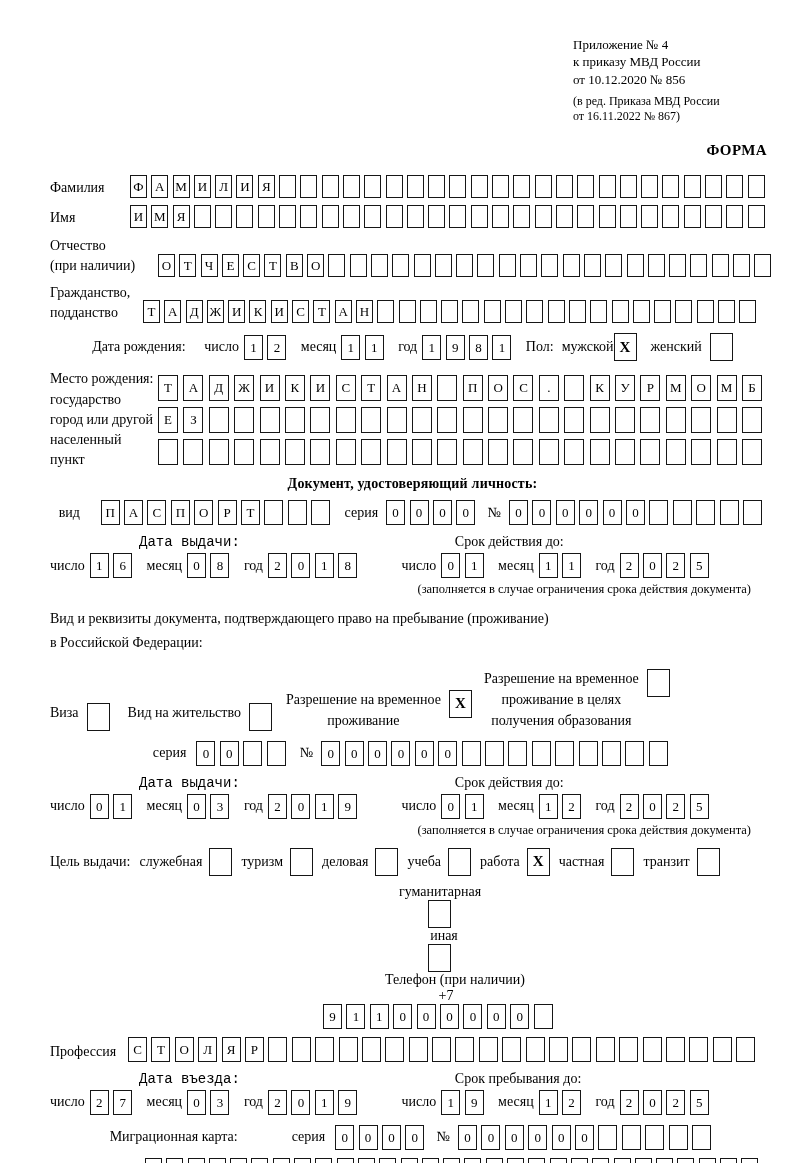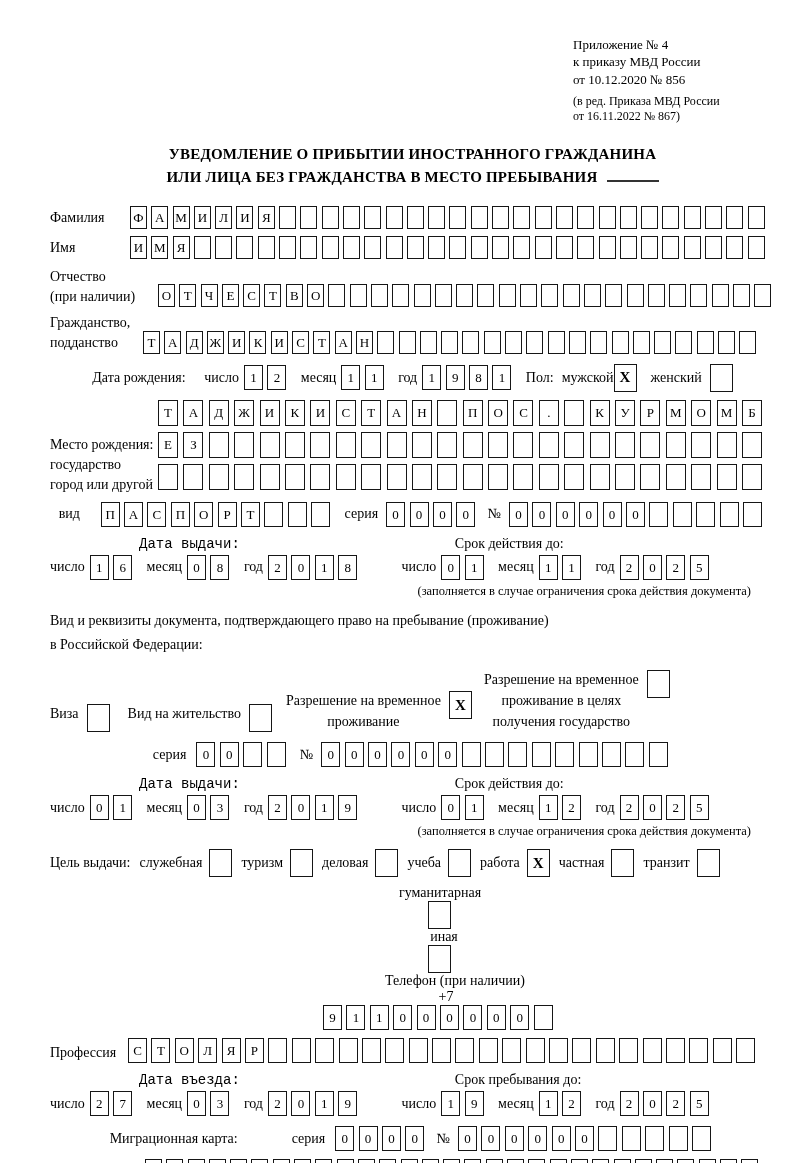--- a/index.html
+++ b/index.html
@@ -70,27 +70,22 @@
 
   <div class="hdr">
     <div>Приложение № 4</div>
     <div>к приказу МВД России</div>
     <div>от 10.12.2020 № 856</div>
     <div class="ed">
       <div>(в ред. Приказа МВД России</div>
       <div>от 16.11.2022 № 867)</div>
     </div>
   </div>
-
-  <div class="title">
-    <div>УВЕДОМЛЕНИЕ О ПРИБЫТИИ ИНОСТРАННОГО ГРАЖДАНИНА</div>
-    <div>
-      <span>ИЛИ ЛИЦА БЕЗ ГРАЖДАНСТВА В МЕСТО ПРЕБЫВАНИЯ</span><span class="uline"></span>
-    </div>
-  </div>
+  <div class="form-label">ФОРМА</div>
+
 
 
   <div class="frow mt16">
     <span class="lab w80">Фамилия</span>
     <span class="cells c-s">
         <span class="cell">Ф</span>
         <span class="cell">А</span>
         <span class="cell">М</span>
         <span class="cell">И</span>
         <span class="cell">Л</span>
@@ -260,20 +255,21 @@
     <span class="checkbox">X</span>
     <span class="ml14 mr8">женский</span>
     <span class="checkbox"></span>
   </div>
 
   <div class="frow mt8">
     <span class="lab w108">
       <div>Место рождения:</div>
       <div>государство</div>
       <div>город или другой</div>
+      <div>населенный пункт</div>
     </span>
     <span class="stack">
       <span class="cells c-w">
           <span class="cell">Т</span>
           <span class="cell">А</span>
           <span class="cell">Д</span>
           <span class="cell">Ж</span>
           <span class="cell">И</span>
           <span class="cell">К</span>
           <span class="cell">И</span>
@@ -343,20 +339,21 @@
           <span class="cell"></span>
           <span class="cell"></span>
           <span class="cell"></span>
           <span class="cell"></span>
           <span class="cell"></span>
           <span class="cell"></span>
         </span>
     </span>
   </div>
 
+  <div class="title" style="font-size:14px;margin-top:2px">Документ, удостоверяющий личность:</div>
 
   <div class="crow mt6">
     <span class="lab" style="width:42px">вид</span>
     <span class="cells c-m">
         <span class="cell">П</span>
         <span class="cell">А</span>
         <span class="cell">С</span>
         <span class="cell">П</span>
         <span class="cell">О</span>
         <span class="cell">Р</span>
@@ -452,21 +449,21 @@
       <span class="olab ctr">
         <div>Разрешение на временное</div>
         <div>проживание</div>
       </span>
       <span class="checkbox">X</span>
     </span>
     <span class="opt ml12">
       <span class="olab ctr">
         <div>Разрешение на временное</div>
         <div>проживание в целях</div>
-        <div>получения государство</div>
+        <div>получения образования</div>
       </span>
       <span class="checkbox"></span>
     </span>
   </div>
 
   <div class="crow mt10">
     <span class="lab mr10">серия</span>
     <span class="cells c-m">
         <span class="cell">0</span>
         <span class="cell">0</span>

